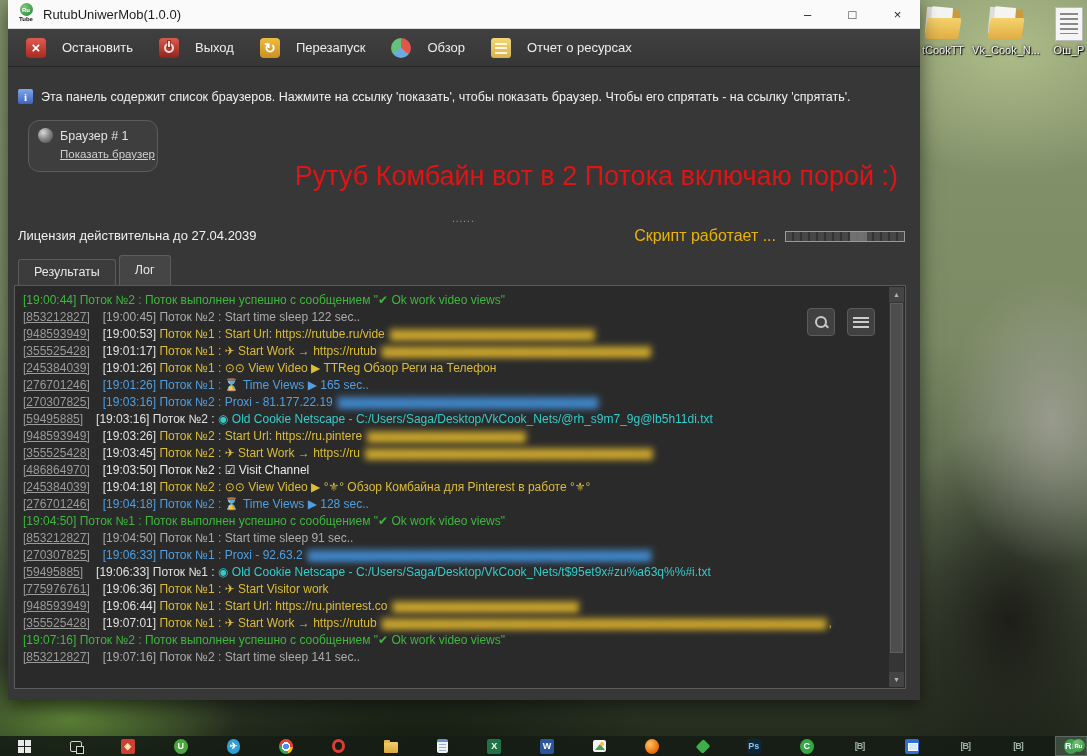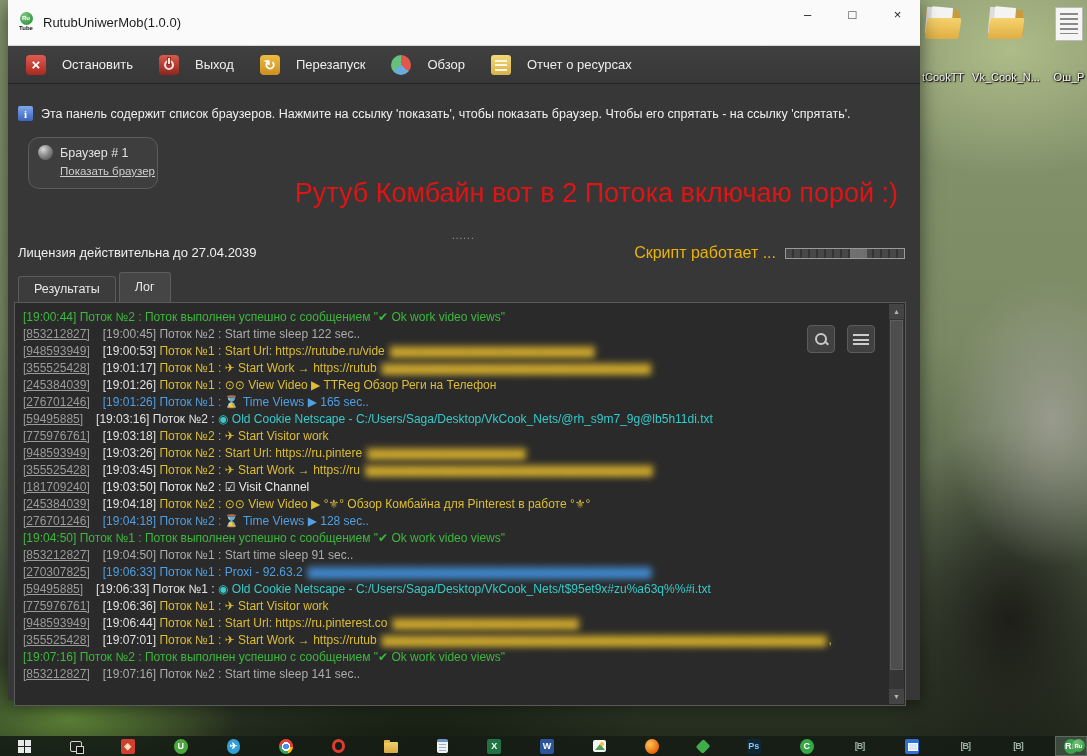--- a/index.html
+++ b/index.html
@@ -9,37 +9,37 @@
       radial-gradient(ellipse 260px 180px at 1010px 50px, rgba(178,192,140,.9) 0%, rgba(178,192,140,0) 70%),
       radial-gradient(ellipse 150px 210px at 1052px 420px, rgba(160,160,150,.85) 0%, rgba(160,160,150,0) 70%),
       radial-gradient(ellipse 190px 260px at 1010px 620px, rgba(25,25,20,.9) 0%, rgba(25,25,20,0) 75%),
       radial-gradient(ellipse 240px 90px at 70px 718px, rgba(105,150,60,.8) 0%, rgba(105,150,60,0) 70%),
       radial-gradient(ellipse 320px 120px at 420px 748px, rgba(20,28,16,.9) 0%, rgba(20,28,16,0) 75%),
       linear-gradient(180deg, #87966e 0%, #7b8a64 45%, #55624a 72%, #20271a 100%);
   }
 
   
   #desk-icons { position:absolute; left:918px; top:6px; width:176px; display:flex; gap:12px; }
-  .desk-item { width:52px; display:flex; flex-direction:column; align-items:center; cursor:pointer;gap:27px; }
+  .desk-item { width:52px; display:flex; flex-direction:column; align-items:center; cursor:pointer; }
   .dfolder { position:relative; width:42px; height:36px; }
   .fback  { position:absolute; left:4px; top:4px; width:34px; height:26px; background:#c79b3e; border-radius:2px; }
   .fpaper { position:absolute; left:9px; top:1px; width:21px; height:27px; background:#f4f4f2; border-radius:1px;
             transform:rotate(5deg); box-shadow:-5px 1px 0 #dddddb; }
   .ffront { position:absolute; left:4px; top:12px; width:34px; height:21px; border-radius:2px 2px 3px 3px;
             background:linear-gradient(180deg,#f6d26d,#dfae45); transform:skewX(-8deg); }
   .ddoc { position:relative; width:28px; height:34px; margin:1px 0; background:#f5f5f5; border:1px solid #bbb; }
   .ddoc::before { content:""; position:absolute; left:4px; right:4px; top:5px; height:24px;
             background:repeating-linear-gradient(180deg,#8a8a8a 0 1.5px, transparent 1.5px 5px); }
   .desk-label { margin-top:2px; font-size:11px; color:#f4f4f4; white-space:nowrap;
             text-shadow:1px 1px 1px #000, 0 0 3px #000; }
 
   
   #app { position:absolute; left:8px; top:0; width:912px; height:700px; background:#373737;
          box-shadow:0 6px 18px rgba(0,0,0,.55); }
-  #titlebar { position:relative; height:46px; background:#fafafa; display:flex; align-items:center; border-bottom:1px solid #d9d9d9;}
+  #titlebar { position:relative; height:29px; background:#fafafa; display:flex; align-items:center; border-bottom:1px solid #d9d9d9;}
   #applogo { width:22px; height:22px; margin:0 6px 0 7px; display:flex; flex-direction:column; align-items:center; }
   .logo-ball { width:13px; height:13px; border-radius:50%; background:radial-gradient(circle at 35% 30%, #7cc97e, #3c9a46 70%);
          color:#fff; font-size:6px; font-weight:bold; display:flex; align-items:center; justify-content:center; }
   .logo-sub { font-size:6px; color:#111; font-weight:bold; line-height:7px; }
   #title-text { font-size:13px; color:#1c1c1c; }
   #win-controls { position:absolute; right:0; top:0; height:29px; display:flex; }
   .wbtn { width:45px; height:29px; display:flex; align-items:center; justify-content:center;
           font-size:13px; color:#222; cursor:pointer; }
 
   #toolbar { height:38px; background:linear-gradient(180deg,#404040,#373737); border-bottom:1px solid #262626;
@@ -259,25 +259,25 @@
         </div>
 
       <div id="log-panel">
         <div id="log-lines">
             <div class="ll c-green"><span class="lt">[19:00:44]</span> <span class="lth">Поток №2 :</span> <span class="lm">Поток выполнен успешно с сообщением "✔ Ok work video views"</span></div>
             <div class="ll c-grey"><span class="lid">[853212827]</span><span class="lt">[19:00:45]</span> <span class="lth">Поток №2 :</span> <span class="lm">Start time sleep 122 sec..</span></div>
             <div class="ll c-yellow"><span class="lid">[948593949]</span><span class="lt">[19:00:53]</span> <span class="lth">Поток №1 :</span> <span class="lm">Start Url: https://rutube.ru/vide</span><span class="lblur">▆▆▆▆▆▆▆▆▆▆▆▆▆▆▆▆▆▆▆▆▆▆</span></div>
             <div class="ll c-yellow"><span class="lid">[355525428]</span><span class="lt">[19:01:17]</span> <span class="lth">Поток №1 :</span> <span class="lm">✈ Start Work → https://rutub</span><span class="lblur">▆▆▆▆▆▆▆▆▆▆▆▆▆▆▆▆▆▆▆▆▆▆▆▆▆▆▆▆▆</span></div>
             <div class="ll c-yellow"><span class="lid">[245384039]</span><span class="lt">[19:01:26]</span> <span class="lth">Поток №1 :</span> <span class="lm">⊙⊙ View Video ▶ TTReg Обзор Реги на Телефон</span></div>
             <div class="ll c-blue"><span class="lid">[276701246]</span><span class="lt">[19:01:26]</span> <span class="lth">Поток №1 :</span> <span class="lm">⌛ Time Views ▶ 165 sec..</span></div>
+            <div class="ll c-blue"><span class="lid">[270307825]</span><span class="lt">[19:03:16]</span> <span class="lth">Поток №2 :</span> <span class="lm">Proxi - 81.177.22.19</span><span class="lblur">▆▆▆▆▆▆▆▆▆▆▆▆▆▆▆▆▆▆▆▆▆▆▆▆▆▆▆▆</span></div>
             <div class="ll c-cyan"><span class="lid">[59495885]</span><span class="lt">[19:03:16]</span> <span class="lth">Поток №2 :</span> <span class="lm">◉ Old Cookie Netscape - C:/Users/Saga/Desktop/VkCook_Nets/@rh_s9m7_9g@lb5h11di.txt</span></div>
-            <div class="ll c-yellow"><span class="lid">[775976761]</span><span class="lt">[19:03:18]</span> <span class="lth">Поток №2 :</span> <span class="lm">✈ Start Visitor work</span></div>
             <div class="ll c-yellow"><span class="lid">[948593949]</span><span class="lt">[19:03:26]</span> <span class="lth">Поток №2 :</span> <span class="lm">Start Url: https://ru.pintere</span><span class="lblur">▆▆▆▆▆▆▆▆▆▆▆▆▆▆▆▆▆</span></div>
             <div class="ll c-yellow"><span class="lid">[355525428]</span><span class="lt">[19:03:45]</span> <span class="lth">Поток №2 :</span> <span class="lm">✈ Start Work → https://ru</span><span class="lblur">▆▆▆▆▆▆▆▆▆▆▆▆▆▆▆▆▆▆▆▆▆▆▆▆▆▆▆▆▆▆▆</span></div>
-            <div class="ll c-white"><span class="lid">[181709240]</span><span class="lt">[19:03:50]</span> <span class="lth">Поток №2 :</span> <span class="lm">☑ Visit Channel</span></div>
+            <div class="ll c-white"><span class="lid">[486864970]</span><span class="lt">[19:03:50]</span> <span class="lth">Поток №2 :</span> <span class="lm">☑ Visit Channel</span></div>
             <div class="ll c-yellow"><span class="lid">[245384039]</span><span class="lt">[19:04:18]</span> <span class="lth">Поток №2 :</span> <span class="lm">⊙⊙ View Video ▶ °⚜° Обзор Комбайна для Pinterest в работе °⚜°</span></div>
             <div class="ll c-blue"><span class="lid">[276701246]</span><span class="lt">[19:04:18]</span> <span class="lth">Поток №2 :</span> <span class="lm">⌛ Time Views ▶ 128 sec..</span></div>
             <div class="ll c-green"><span class="lt">[19:04:50]</span> <span class="lth">Поток №1 :</span> <span class="lm">Поток выполнен успешно с сообщением "✔ Ok work video views"</span></div>
             <div class="ll c-grey"><span class="lid">[853212827]</span><span class="lt">[19:04:50]</span> <span class="lth">Поток №1 :</span> <span class="lm">Start time sleep 91 sec..</span></div>
             <div class="ll c-blue"><span class="lid">[270307825]</span><span class="lt">[19:06:33]</span> <span class="lth">Поток №1 :</span> <span class="lm">Proxi - 92.63.2</span><span class="lblur">▆▆▆▆▆▆▆▆▆▆▆▆▆▆▆▆▆▆▆▆▆▆▆▆▆▆▆▆▆▆▆▆▆▆▆▆▆</span></div>
             <div class="ll c-cyan"><span class="lid">[59495885]</span><span class="lt">[19:06:33]</span> <span class="lth">Поток №1 :</span> <span class="lm">◉ Old Cookie Netscape - C:/Users/Saga/Desktop/VkCook_Nets/t$95et9x#zu%a63q%%#i.txt</span></div>
             <div class="ll c-yellow"><span class="lid">[775976761]</span><span class="lt">[19:06:36]</span> <span class="lth">Поток №1 :</span> <span class="lm">✈ Start Visitor work</span></div>
             <div class="ll c-yellow"><span class="lid">[948593949]</span><span class="lt">[19:06:44]</span> <span class="lth">Поток №1 :</span> <span class="lm">Start Url: https://ru.pinterest.co</span><span class="lblur">▆▆▆▆▆▆▆▆▆▆▆▆▆▆▆▆▆▆▆▆</span></div>
             <div class="ll c-yellow"><span class="lid">[355525428]</span><span class="lt">[19:07:01]</span> <span class="lth">Поток №1 :</span> <span class="lm">✈ Start Work → https://rutub</span><span class="lblur">▆▆▆▆▆▆▆▆▆▆▆▆▆▆▆▆▆▆▆▆▆▆▆▆▆▆▆▆▆▆▆▆▆▆▆▆▆▆▆▆▆▆▆▆▆▆▆▆</span><span class="lm">,</span></div>
             <div class="ll c-green"><span class="lt">[19:07:16]</span> <span class="lth">Поток №2 :</span> <span class="lm">Поток выполнен успешно с сообщением "✔ Ok work video views"</span></div>

